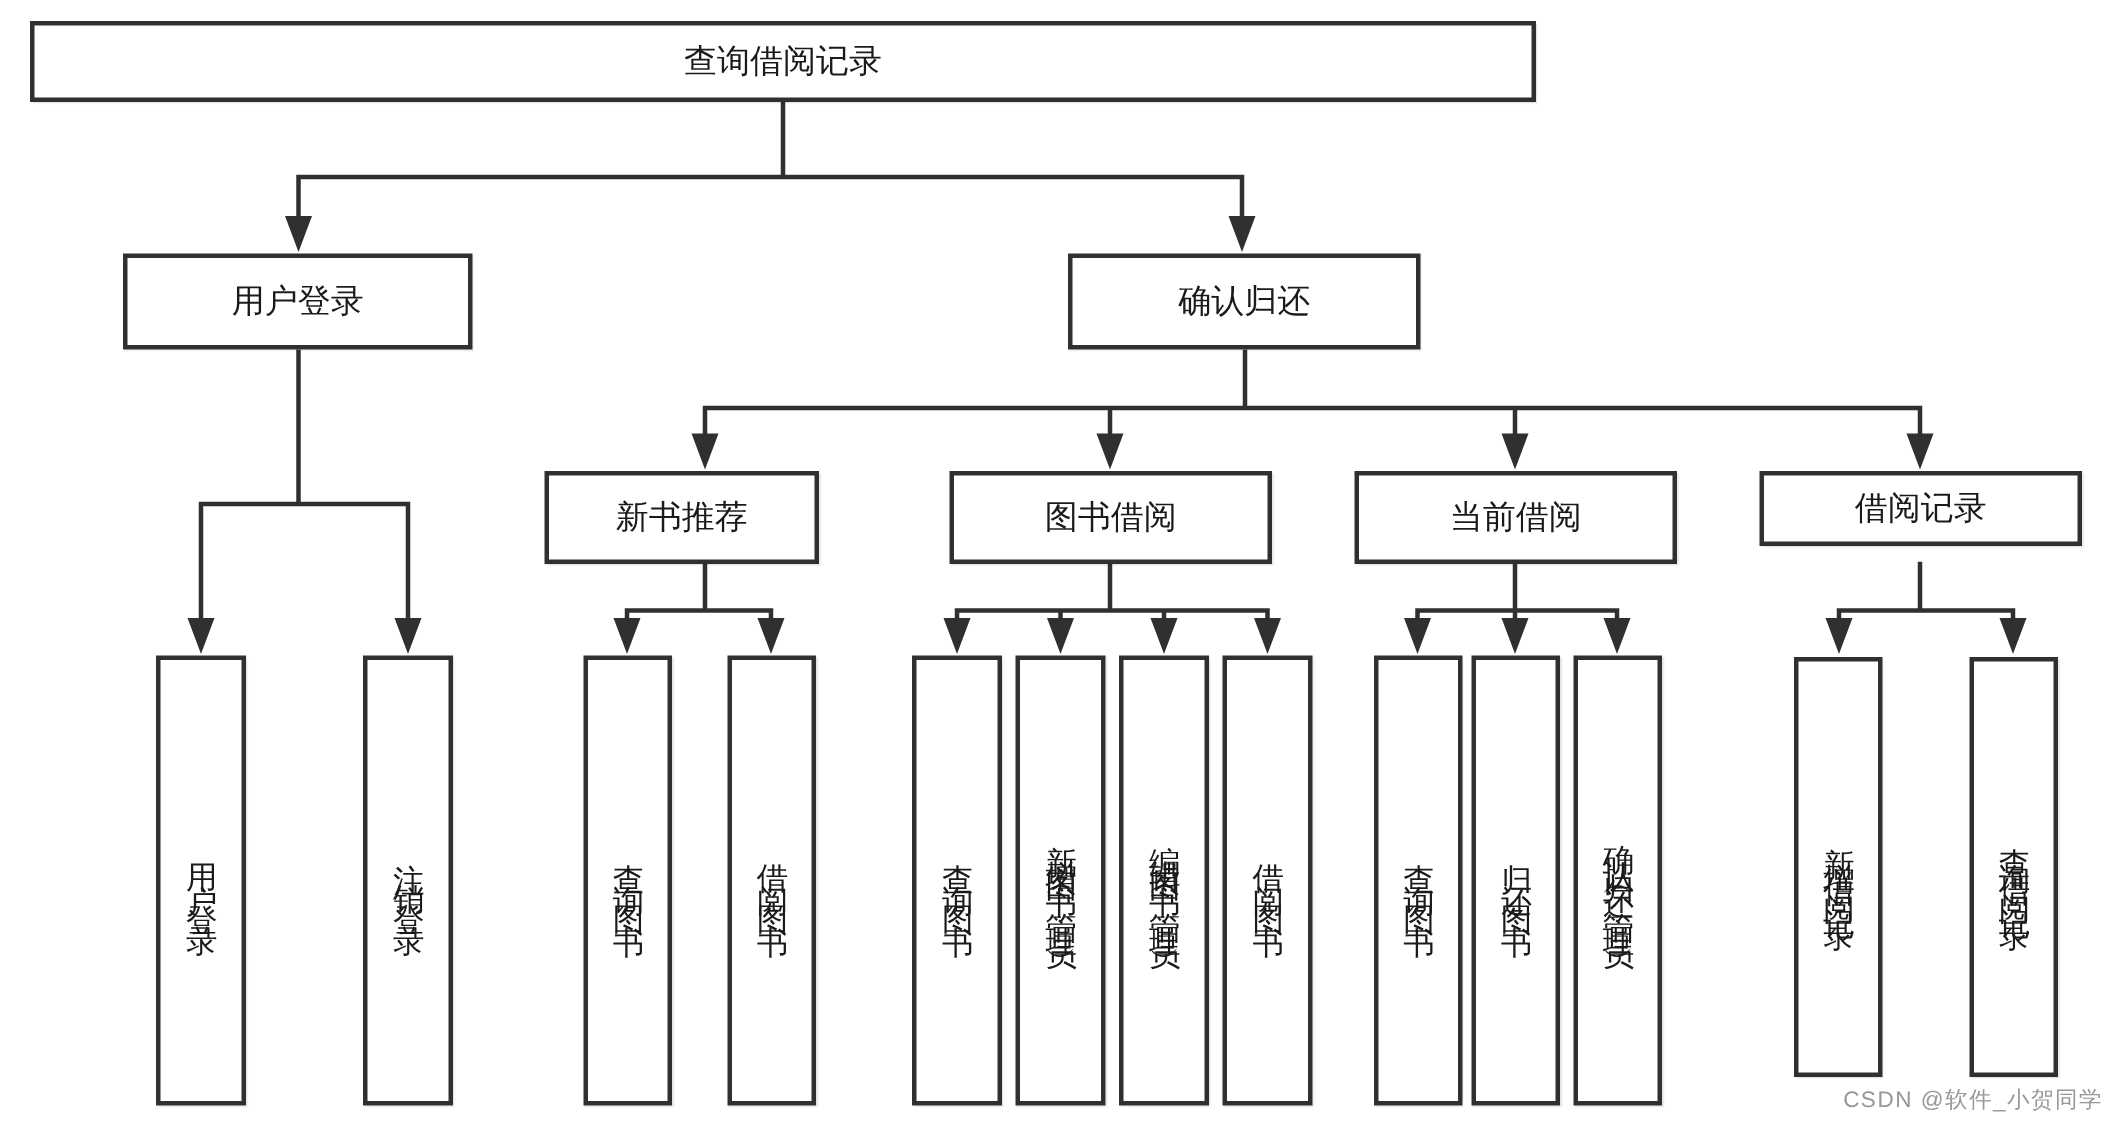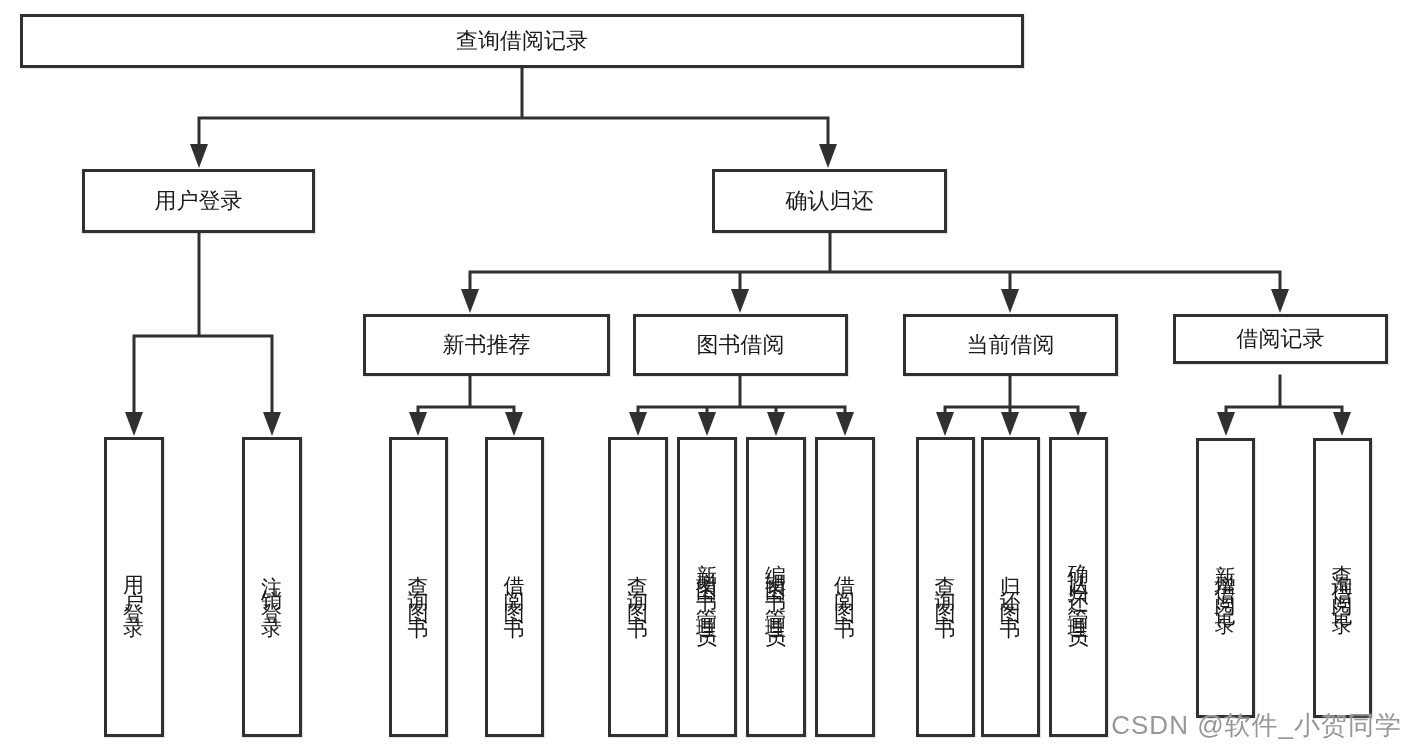--- a/index.html
+++ b/index.html
@@ -21,41 +21,41 @@
   }
   .vt4{letter-spacing:14px;}
   .vt6{letter-spacing:10px;}
   .vt9{letter-spacing:9px;}
   
   #n-root{left:20px;top:14px;width:1004px;height:54px;}
   
   #n-login{left:82px;top:169px;width:233px;height:64px;}
   #n-mgmt{left:712px;top:169px;width:235px;height:64px;}
   
-  #n-rec {left:363px;top:314px;width:247px;height:62px;}
+  #n-rec {left:363px;top:314px;width:183px;height:62px;}
   #n-bor {left:633px;top:314px;width:215px;height:62px;}
   #n-cur {left:903px;top:314px;width:215px;height:62px;}
   #n-recd{left:1173px;top:314px;width:215px;height:50px;}
   
   #l-login {left:104px;top:437px;width:60px;height:300px;}
   #l-logout{left:242px;top:437px;width:60px;height:300px;}
   #l-recq  {left:389px;top:437px;width:59px;height:300px;}
   #l-recb  {left:485px;top:437px;width:59px;height:300px;}
   #l-borq  {left:608px;top:437px;width:60px;height:300px;}
   #l-bora  {left:677px;top:437px;width:60px;height:300px;}
   #l-bore  {left:746px;top:437px;width:60px;height:300px;}
   #l-borb  {left:815px;top:437px;width:60px;height:300px;}
   #l-curq  {left:916px;top:437px;width:59px;height:300px;}
   #l-curr  {left:981px;top:437px;width:59px;height:300px;}
   #l-curc  {left:1049px;top:437px;width:59px;height:300px;}
   #l-reca  {left:1196px;top:438px;width:59px;height:280px;}
   #l-recq2 {left:1313px;top:438px;width:59px;height:280px;}
   .watermark{
     position:absolute;right:3px;bottom:4px;z-index:2;
-    font-size:26px;color:rgba(145,145,145,0.95);
+    font-size:15px;color:rgba(145,145,145,0.95);
     text-shadow:0 0 2px #ffffff;letter-spacing:1px;white-space:nowrap;margin-top:32px;
   }
 </style>
 </head>
 <body>
 
 <div class="canvas">
 
   <svg class="wires" viewBox="0 0 1405 747" xmlns="http://www.w3.org/2000/svg" aria-hidden="true">
     <g stroke="#303030" stroke-width="3" fill="none" stroke-linecap="square">

